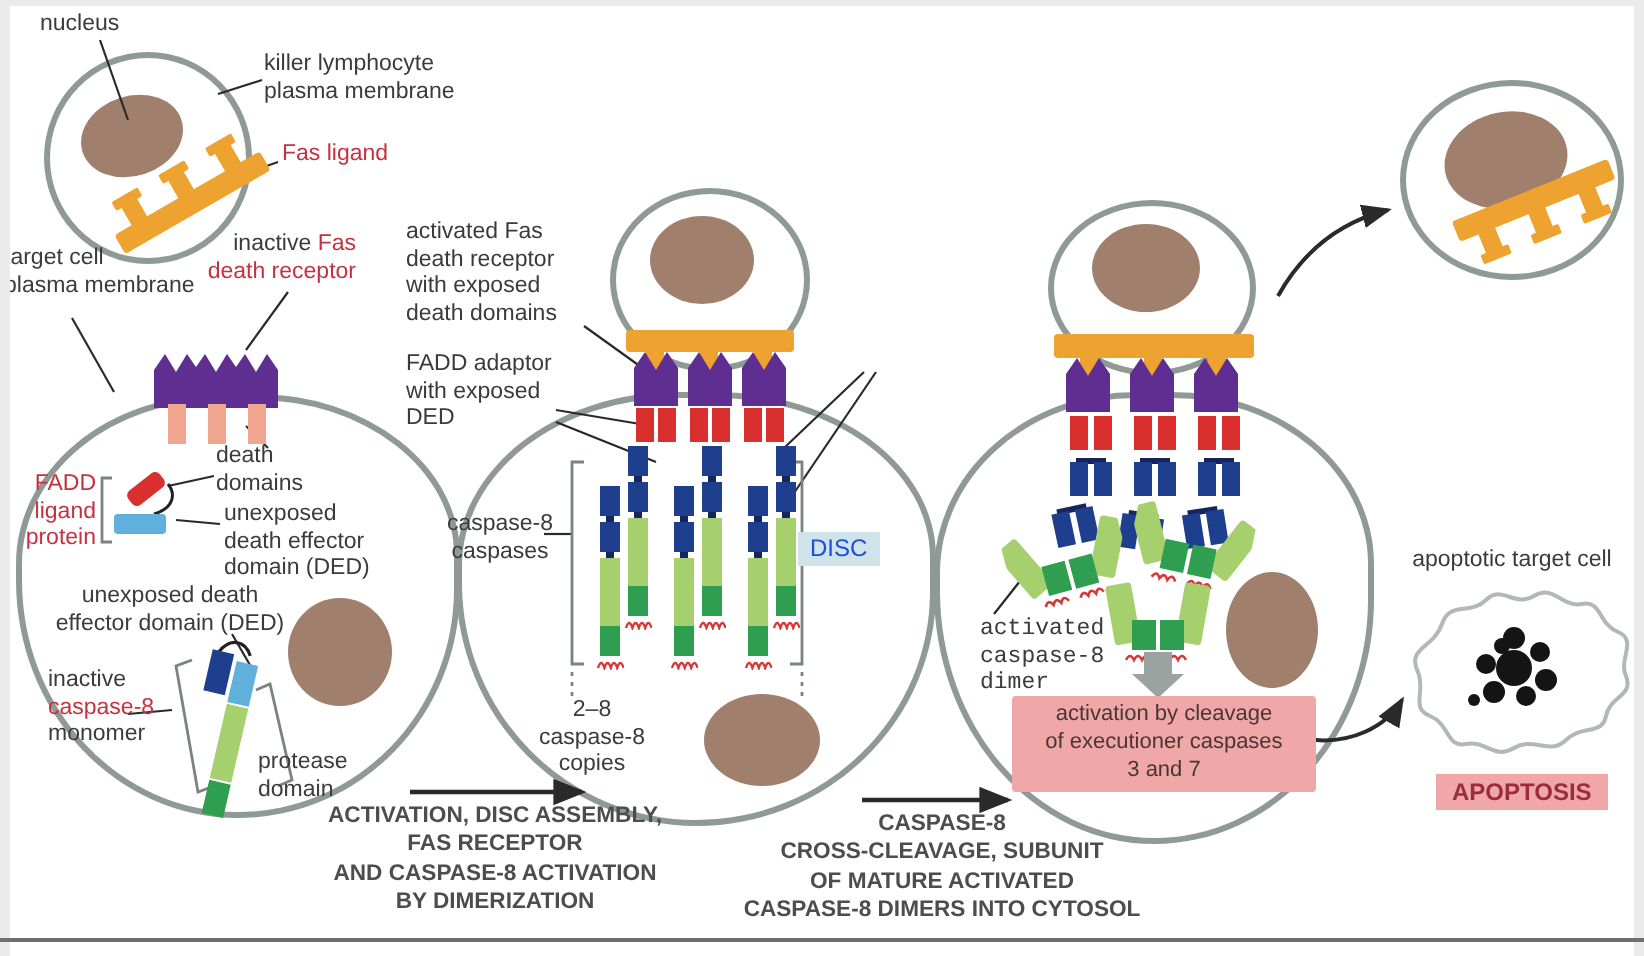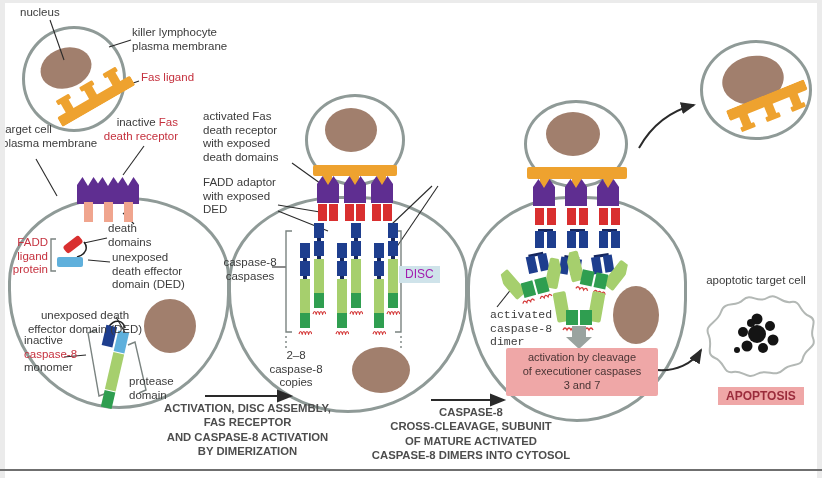--- a/index.html
+++ b/index.html
@@ -24,21 +24,21 @@
   .fcol .link{width:4px;height:3px;background:#15265e;}
   .fcol .lg{width:10px;height:34px;background:#a6cf6d;}
   .fcol .dg{width:10px;height:15px;background:#2f9e50;}
   .dpair{position:absolute;width:23px;height:19px;}
   .dpair .bar{position:absolute;left:4px;top:0;width:15px;height:3px;background:#15265e;}
   .dpair .n{position:absolute;top:2px;width:9px;height:17px;background:#1e3e8e;}
   .dpair .na{left:1px;} .dpair .nb{left:13px;}
   .rect{position:absolute;}
   .pinkbox{position:absolute;background:#efa7a7;color:#4a3535;font-size:11px;line-height:1.27;
            text-align:center;padding:3px 4px;border-radius:2px;white-space:nowrap;}
-  .discbox{position:absolute;background:#cfe3ea;color:#a21caf;font-size:12px;padding:1px 6px 2px;white-space:nowrap;}
+  .discbox{position:absolute;background:#cfe3ea;color:#1d4ed8;font-size:12px;padding:1px 6px 2px;white-space:nowrap;}
   .apopbox{position:absolute;background:#efa7a7;color:#9b2c3c;font-size:12px;font-weight:600;
            padding:2px 8px;white-space:nowrap;}
 </style>
 </head>
 <body>
 
 <div id="canvas">
 
   <div class="cell round" style="left:22px;top:26px;width:104px;height:106px;"></div>
   <div class="cell blob" style="left:8px;top:197px;width:222px;height:212px;"></div>
@@ -376,21 +376,21 @@
   <div class="lbl r red-t" style="left:4px;top:236px;width:44px;">
     <div>FADD</div>
     <div>ligand</div>
     <div>protein</div>
   </div>
   <div class="lbl" style="left:112px;top:251px;">
     <div>unexposed</div>
     <div>death effector</div>
     <div>domain (DED)</div>
   </div>
-  <div class="lbl c" style="left:26px;top:292px;width:118px;margin-top:17px;">
+  <div class="lbl c" style="left:26px;top:292px;width:118px;">
     <div>unexposed death</div>
     <div>effector domain (DED)</div>
   </div>
   <div class="lbl" style="left:24px;top:334px;">
     <div>inactive</div>
     <div class="red-t">caspase-8</div>
     <div>monomer</div>
   </div>
   <div class="lbl" style="left:129px;top:375px;">
     <div>protease</div>

